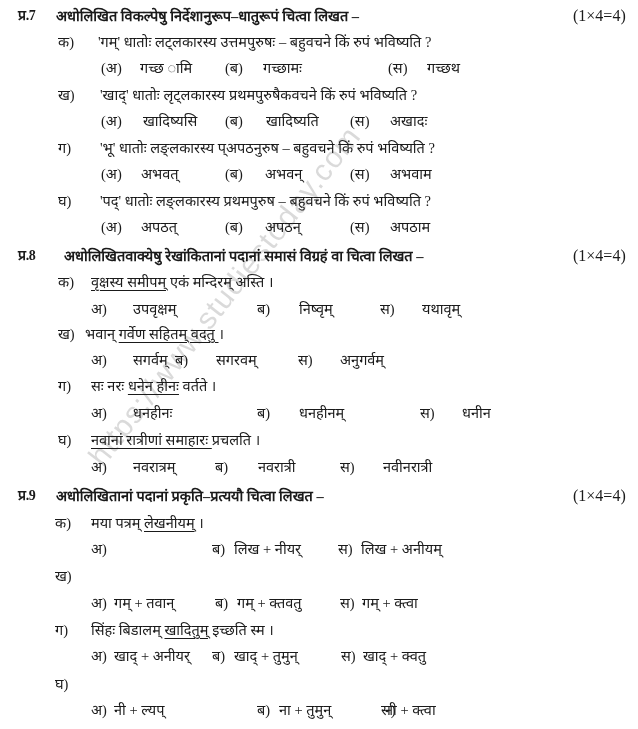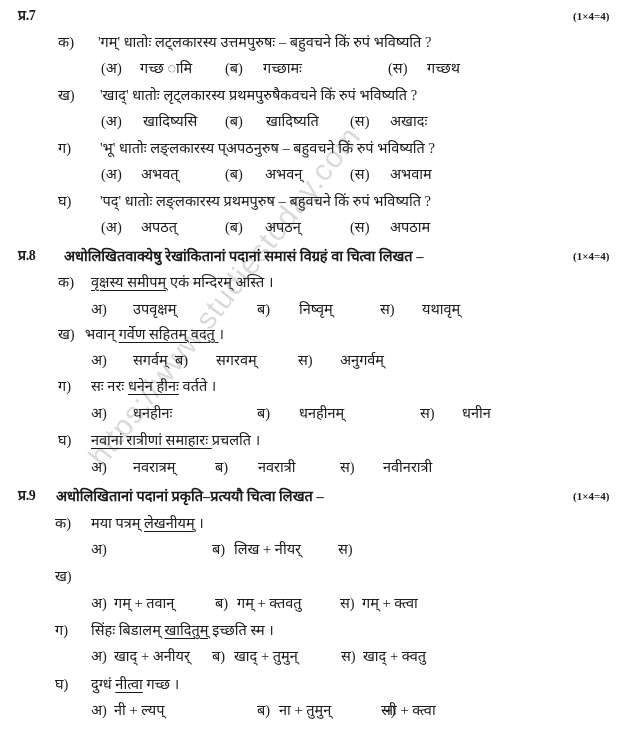--- a/index.html
+++ b/index.html
@@ -34,22 +34,22 @@
   .qnum {
     font-weight: bold;
     font-size: 14px;
     letter-spacing: -0.3px;
   }
   .qtitle {
     font-weight: bold;
     font-size: 14.5px;
   }
   .marks {
-    font-weight: bold;
-    font-size: 11px;
+    font-weight: normal;
+    font-size: 16px;
   }
   .ul {
     text-decoration: underline;
     text-underline-offset: 3px;
     text-decoration-thickness: 1px;
   }
   .watermark {
     position: absolute;
     left: 95px;
     top: 445px;
@@ -65,20 +65,21 @@
 </style>
 </head>
 <body>
 
 <div class="page">
 
   <div class="watermark">https://www.studiestoday.com</div>
 
   <div class="row" style="top:4px">
     <span class="abs qnum" style="left:18px">प्र.7</span>
+    <span class="abs qtitle" style="left:56px">अधोलिखित विकल्पेषु निर्देशानुरूप–धातुरूपं चित्वा लिखत –</span>
     <span class="abs marks" style="left:573px">(1×4=4)</span>
   </div>
 
   <div class="row" style="top:30px">
     <span class="abs" style="left:58px">क)</span>
     <span class="abs" style="left:98px">'गम्' धातोः लट्लकारस्य उत्तमपुरुषः – बहुवचने किं रुपं भविष्यति ?</span>
   </div>
   <div class="row" style="top:56px">
     <span class="abs" style="left:101px">(अ)</span>
     <span class="abs" style="left:140px">गच्छ ामि</span>
@@ -193,20 +194,21 @@
 
   <div class="row" style="top:511px">
     <span class="abs" style="left:55px">क)</span>
     <span class="abs" style="left:91px"><span>मया पत्रम् </span><span class="ul">लेखनीयम्</span><span> ।</span></span>
   </div>
   <div class="row" style="top:537px">
     <span class="abs" style="left:91px">अ)</span>
     <span class="abs" style="left:212px">ब)</span>
     <span class="abs" style="left:234px">लिख + नीयर्</span>
     <span class="abs" style="left:338px">स)</span>
+    <span class="abs" style="left:361px">लिख + अनीयम्</span>
   </div>
 
   <div class="row" style="top:564px">
     <span class="abs" style="left:55px">ख)</span>
   </div>
   <div class="row" style="top:591px">
     <span class="abs" style="left:91px">अ)</span>
     <span class="abs" style="left:114px">गम् + तवान्</span>
     <span class="abs" style="left:215px">ब)</span>
     <span class="abs" style="left:237px">गम् + क्तवतु</span>
@@ -222,21 +224,20 @@
     <span class="abs" style="left:91px">अ)</span>
     <span class="abs" style="left:114px">खाद् + अनीयर्</span>
     <span class="abs" style="left:212px">ब)</span>
     <span class="abs" style="left:234px">खाद् + तुमुन्</span>
     <span class="abs" style="left:341px">स)</span>
     <span class="abs" style="left:363px">खाद् + क्वतु</span>
   </div>
 
   <div class="row" style="top:672px">
     <span class="abs" style="left:55px">घ)</span>
-    <span class="abs" style="left:91px"><span>दुग्धं </span><span class="ul">नीत्वा</span><span>  गच्छ ।</span></span>
   </div>
   <div class="row" style="top:698px">
     <span class="abs" style="left:91px">अ)</span>
     <span class="abs" style="left:114px">नी + ल्यप्</span>
     <span class="abs" style="left:257px">ब)</span>
     <span class="abs" style="left:279px">ना + तुमुन्</span>
     <span class="abs" style="left:381px">स)</span>
     <span class="abs" style="left:385px">नी + क्त्वा</span>
   </div>
 

